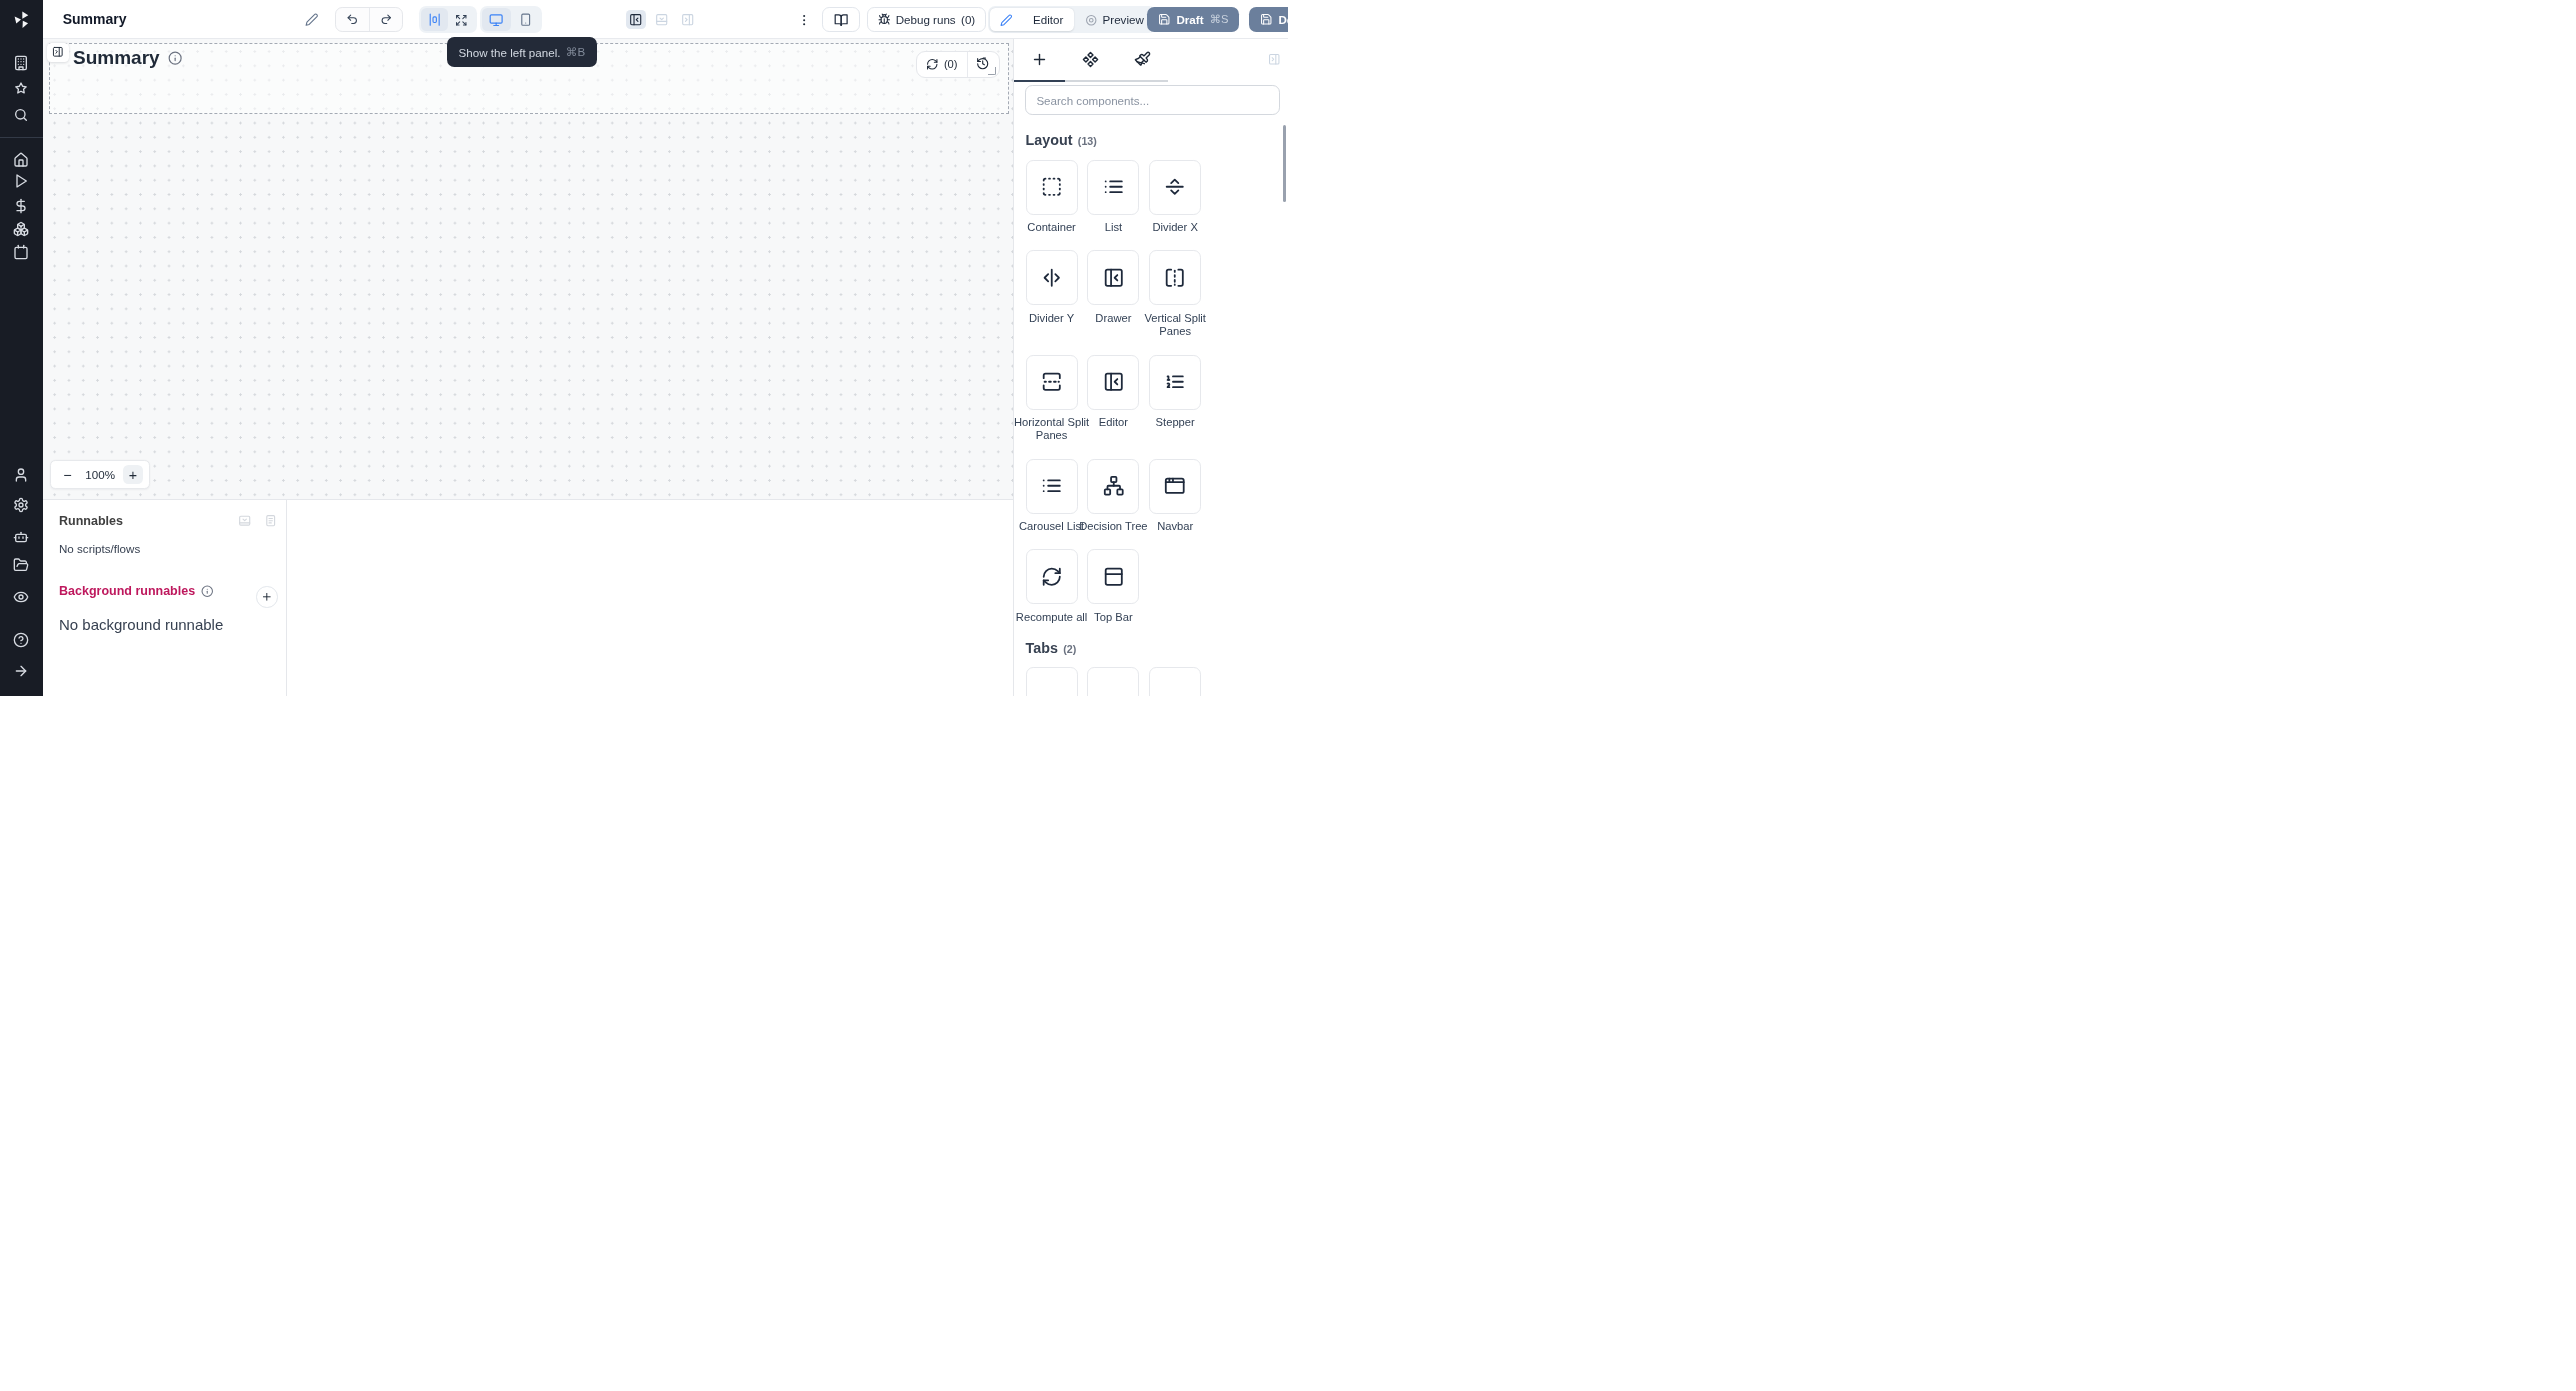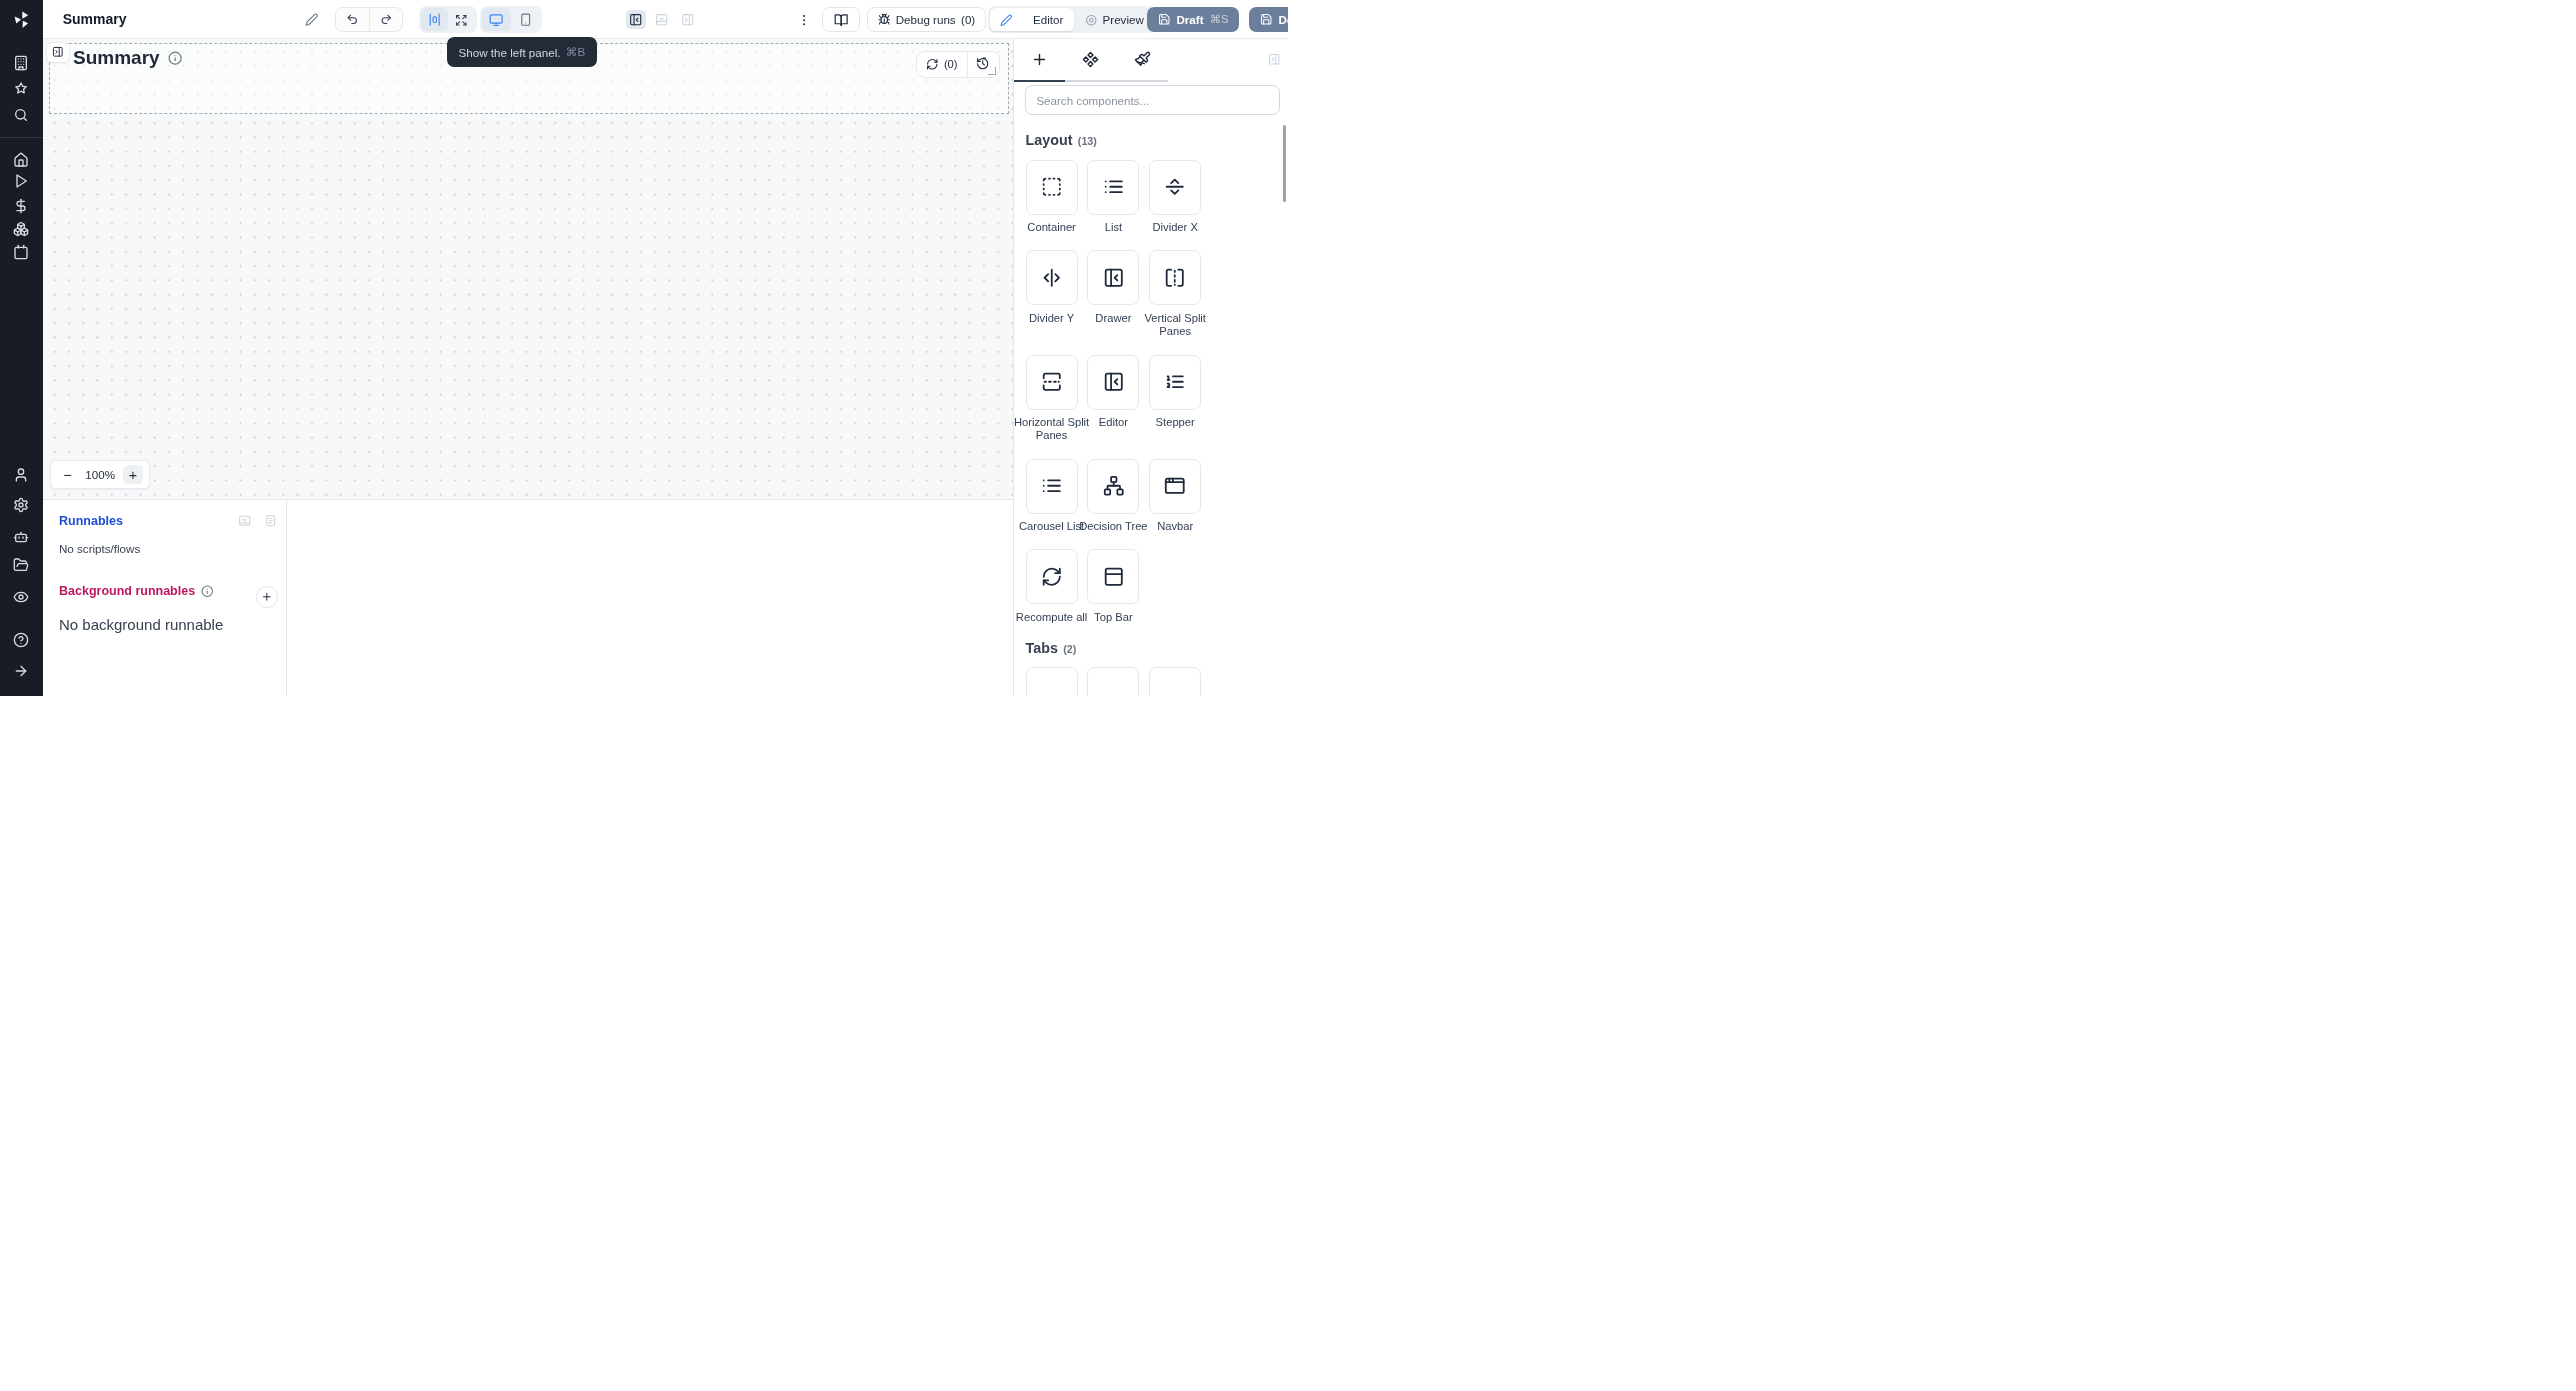--- a/index.html
+++ b/index.html
@@ -67,21 +67,21 @@
     display:flex; align-items:center; padding:0 6.3px; gap:3.6px; }
   .zoombar .zlabel { flex:1; text-align:center; font-size:11.6px; color:#1f2937; }
   .zbtn { width:19.7px; height:19.7px; display:flex; align-items:center; justify-content:center;
     border-radius:5.4px; color:#1f2937; cursor:pointer; }
   .zbtn.plus { background:#eef1f4; }
 
   
   .bottompanel { position:absolute; left:43px; top:499px; width:970px; height:197px; background:#fff;
     border-top:0.9px solid #e5e7eb; }
   .runnables { position:absolute; left:0; top:0; bottom:0; width:244px; border-right:0.9px solid #e5e7eb; }
-  .run-title { position:absolute; left:16px; top:14.3px; font-size:12.5px; font-weight:700; color:#1d4ed8; }
+  .run-title { position:absolute; left:16px; top:14.3px; font-size:12.5px; font-weight:700; color:#404040; }
   .run-ic { position:absolute; top:14.3px; width:13.4px; height:13.4px; color:#d3d7dd; cursor:pointer; }
   .run-empty { position:absolute; left:16px; top:42px; font-size:11.6px; color:#374151; }
   .bg-title-row { position:absolute; left:16px; top:84px; display:flex; align-items:center; gap:6.3px;
     font-size:12.5px; font-weight:700; color:#be185d; }
   .plus-circle { position:absolute; left:213px; top:86px; width:21.5px; height:21.5px; border:0.9px solid #e3e7ec;
     border-radius:50%; display:flex; align-items:center; justify-content:center; color:#1f2937; cursor:pointer; }
   .bg-empty { position:absolute; left:16px; top:116px; font-size:15px; color:#374151; }
   .bottom-main { position:absolute; left:244px; top:0; right:0; bottom:0; }
   .select-hint { position:absolute; left:0; right:0; top:52px; text-align:center; font-size:12px; color:#475569; }
 

